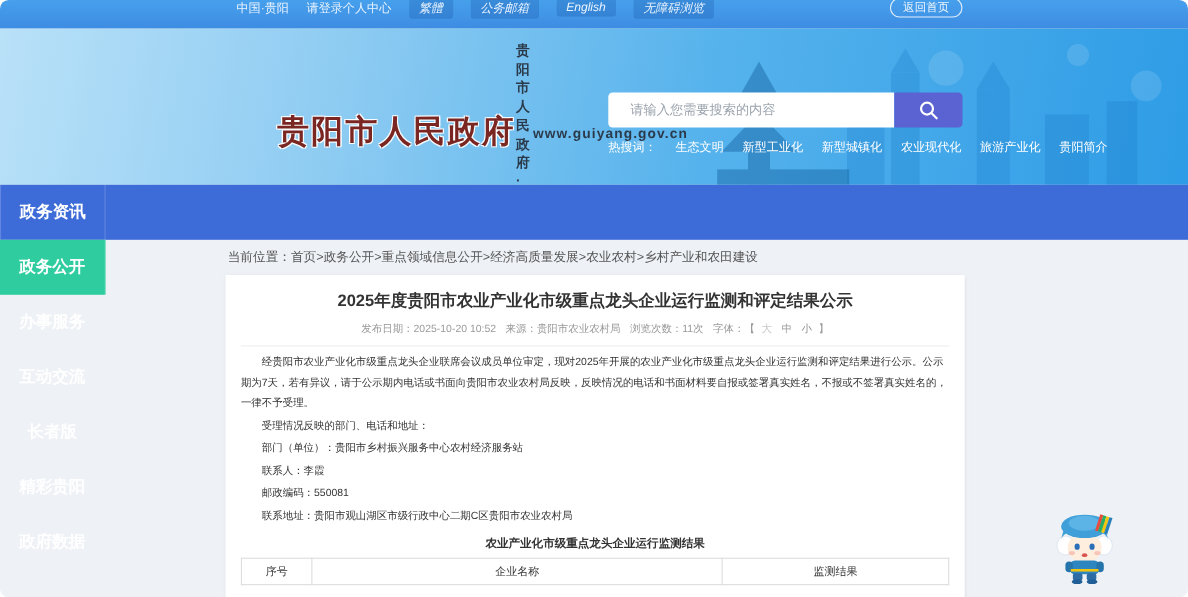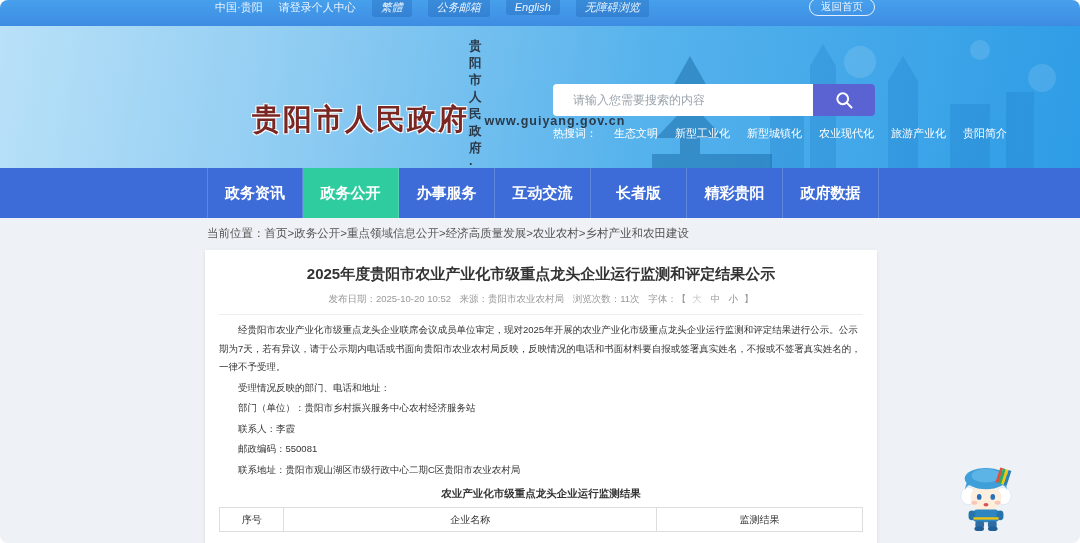--- a/index.html
+++ b/index.html
@@ -29,21 +29,21 @@
   .search-row{display:flex;height:32px;}
   .search-input{flex:1;border:none;outline:none;border-radius:4px 0 0 4px;padding:0 20px;font-size:12px;color:#333;}
   .search-input::placeholder{color:#9aa3ad;}
   .search-btn{width:62px;border:none;background:#5b63d3;border-radius:0 4px 4px 0;cursor:pointer;
               display:flex;align-items:center;justify-content:center;}
   .hotwords{display:flex;gap:17px;margin-top:10px;font-size:11px;color:#fff;white-space:nowrap;}
   .hotwords a{color:#fff;text-decoration:none;cursor:pointer;}
 
   
   .navbar{position:absolute;top:168px;left:0;right:0;height:50px;background:#3d6cd8;}
-  .nav-inner{margin-left:207px;width:672px;display:flex;height:50px;}
+  .nav-inner{width:672px;display:flex;height:50px;flex-direction:column;}
   .nav-item{width:96px;line-height:50px;text-align:center;color:#fff;font-size:15px;font-weight:bold;
             cursor:pointer;border-right:1px solid rgba(255,255,255,.18);box-sizing:border-box;}
   .nav-item:first-child{border-left:1px solid rgba(255,255,255,.18);}
   .nav-item.active{background:#2ecc9e;}
 
   
   .breadcrumb{position:absolute;top:226px;left:207px;font-size:11.5px;color:#555;}
   .breadcrumb .bc-path{cursor:pointer;}
 
   

